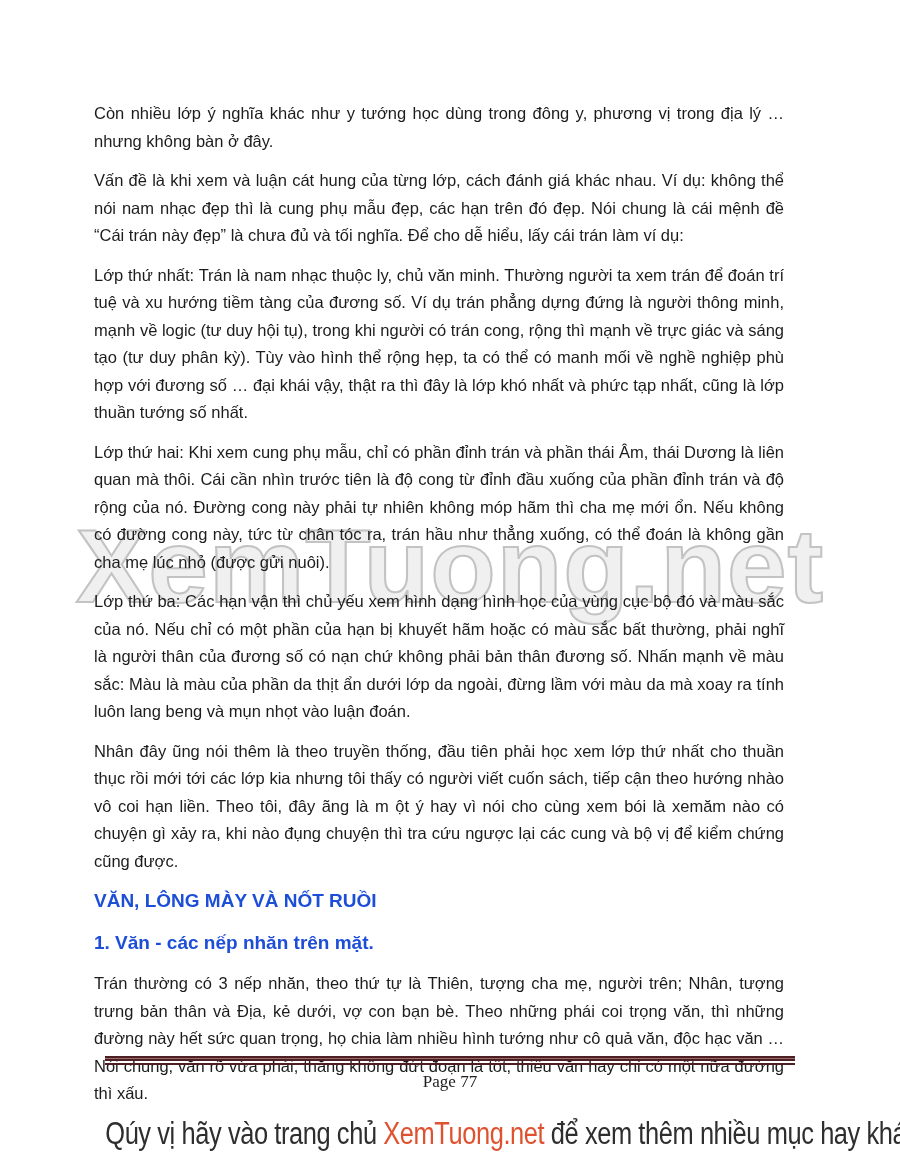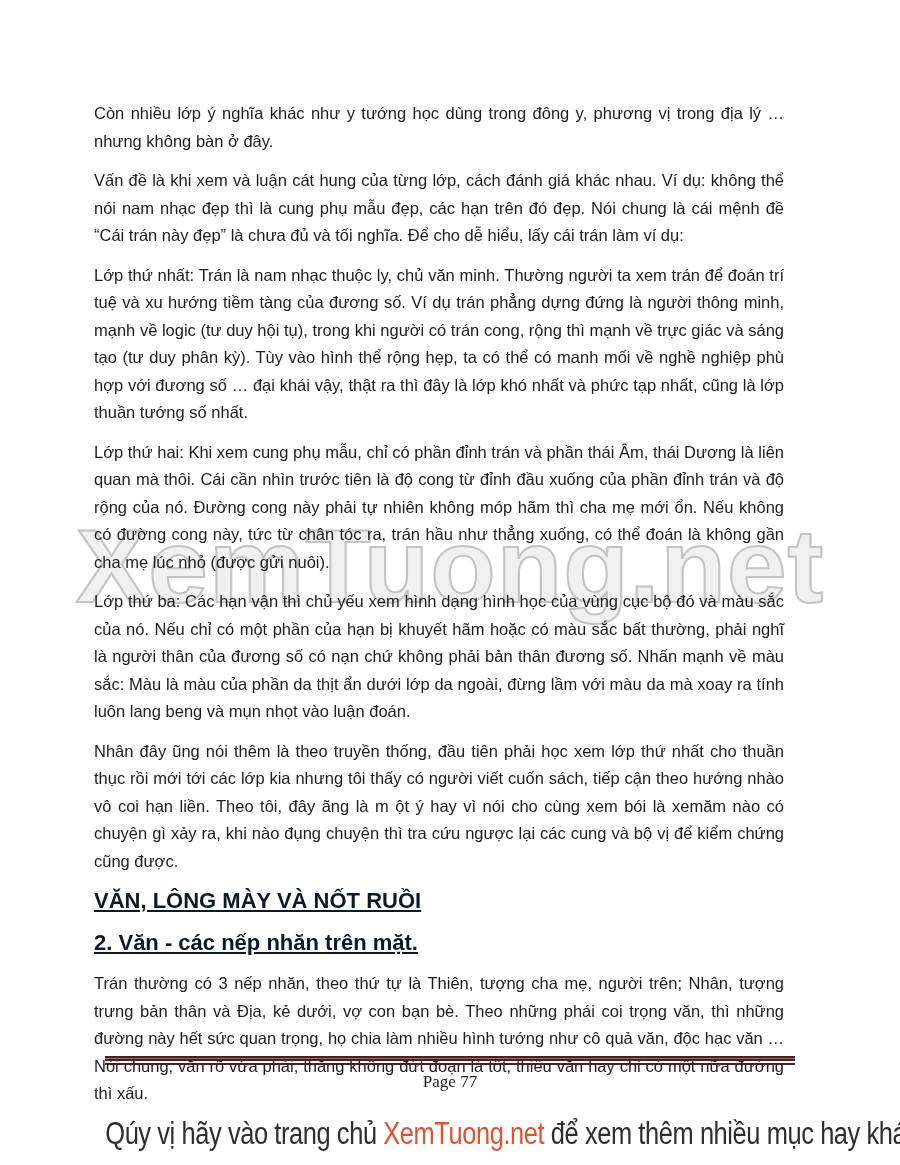--- a/index.html
+++ b/index.html
@@ -35,27 +35,26 @@
     z-index: 1;
     color: #1c1c1c;
   }
   .content p {
     font-size: 16.5px;
     line-height: 27.5px;
     text-align: justify;
     margin-bottom: 12px;
   }
   .content h2, .content h3 {
-    font-size: 22px;
+    font-size: 19px;
     line-height: 27.5px;
     font-weight: bold;
     margin-top: 4px;
     margin-bottom: 14px;
-    color: #0f172a;
-    text-decoration: underline;
+    color: #1d4ed8;
   }
   .footer {
     position: absolute;
     left: 105px;
     width: 690px;
     top: 1056px;
     z-index: 1;
   }
   .rule-thick {
     height: 5px;
@@ -102,21 +101,21 @@
   <div class="watermark">XemTuong.net</div>
 
   <div class="content">
     <p>Còn nhiều lớp ý nghĩa khác như y tướng học dùng trong đông y, phương vị trong địa lý … nhưng không bàn ở đây.</p>
     <p>Vấn đề là khi xem và luận cát hung của từng lớp, cách đánh giá khác nhau. Ví dụ: không thể nói nam nhạc đẹp thì là cung phụ mẫu đẹp, các hạn trên đó đẹp. Nói chung là cái mệnh đề “Cái trán này đẹp” là chưa đủ và tối nghĩa. Để cho dễ hiểu, lấy cái trán làm ví dụ:</p>
     <p>Lớp thứ nhất: Trán là nam nhạc thuộc ly, chủ văn minh. Thường người ta xem trán để đoán trí tuệ và xu hướng tiềm tàng của đương số. Ví dụ trán phẳng dựng đứng là người thông minh, mạnh về logic (tư duy hội tụ), trong khi người có trán cong, rộng thì mạnh về trực giác và sáng tạo (tư duy phân kỳ). Tùy vào hình thể rộng hẹp, ta có thể có manh mối về nghề nghiệp phù hợp với đương số … đại khái vậy, thật ra thì đây là lớp khó nhất và phức tạp nhất, cũng là lớp thuần tướng số nhất.</p>
     <p>Lớp thứ hai: Khi xem cung phụ mẫu, chỉ có phần đỉnh trán và phần thái Âm, thái Dương là liên quan mà thôi. Cái cần nhìn trước tiên là độ cong từ đỉnh đầu xuống của phần đỉnh trán và độ rộng của nó. Đường cong này phải tự nhiên không móp hãm thì cha mẹ mới ổn. Nếu không có đường cong này, tức từ chân tóc ra, trán hầu như thẳng xuống, có thể đoán là không gần cha mẹ lúc nhỏ (được gửi nuôi).</p>
     <p>Lớp thứ ba: Các hạn vận thì chủ yếu xem hình dạng hình học của vùng cục bộ đó và màu sắc của nó. Nếu chỉ có một phần của hạn bị khuyết hãm hoặc có màu sắc bất thường, phải nghĩ là người thân của đương số có nạn chứ không phải bản thân đương số. Nhấn mạnh về màu sắc: Màu là màu của phần da thịt ẩn dưới lớp da ngoài, đừng lầm với màu da mà xoay ra tính luôn lang beng và mụn nhọt vào luận đoán.</p>
     <p>Nhân đây ũng nói thêm là theo truyền thống, đầu tiên phải học xem lớp thứ nhất cho thuần thục rồi mới tới các lớp kia nhưng tôi thấy có người viết cuốn sách, tiếp cận theo hướng nhào vô coi hạn liền. Theo tôi, đây ãng là m ột ý hay vì nói cho cùng xem bói là xemăm nào có chuyện gì xảy ra, khi nào đụng chuyện thì tra cứu ngược lại các cung và bộ vị để kiểm chứng cũng được.</p>
     <h2>VĂN, LÔNG MÀY VÀ NỐT RUỒI</h2>
-    <h3>2. Văn - các nếp nhăn trên mặt.</h3>
+    <h3>1. Văn - các nếp nhăn trên mặt.</h3>
     <p>Trán thường có 3 nếp nhăn, theo thứ tự là Thiên, tượng cha mẹ, người trên; Nhân, tượng trưng bản thân và Địa, kẻ dưới, vợ con bạn bè. Theo những phái coi trọng văn, thì những đường này hết sức quan trọng, họ chia làm nhiều hình tướng như cô quả văn, độc hạc văn … Nói chung, văn rõ vừa phải, thẳng không đứt đoạn là tốt, thiếu văn hay chỉ có một nữa đường thì xấu.</p>
   </div>
 
   <div class="footer">
     <div class="rule-thick"></div>
     <div class="rule-thin"></div>
     <div class="page-number">Page 77</div>
   </div>
 
   <div class="banner">

